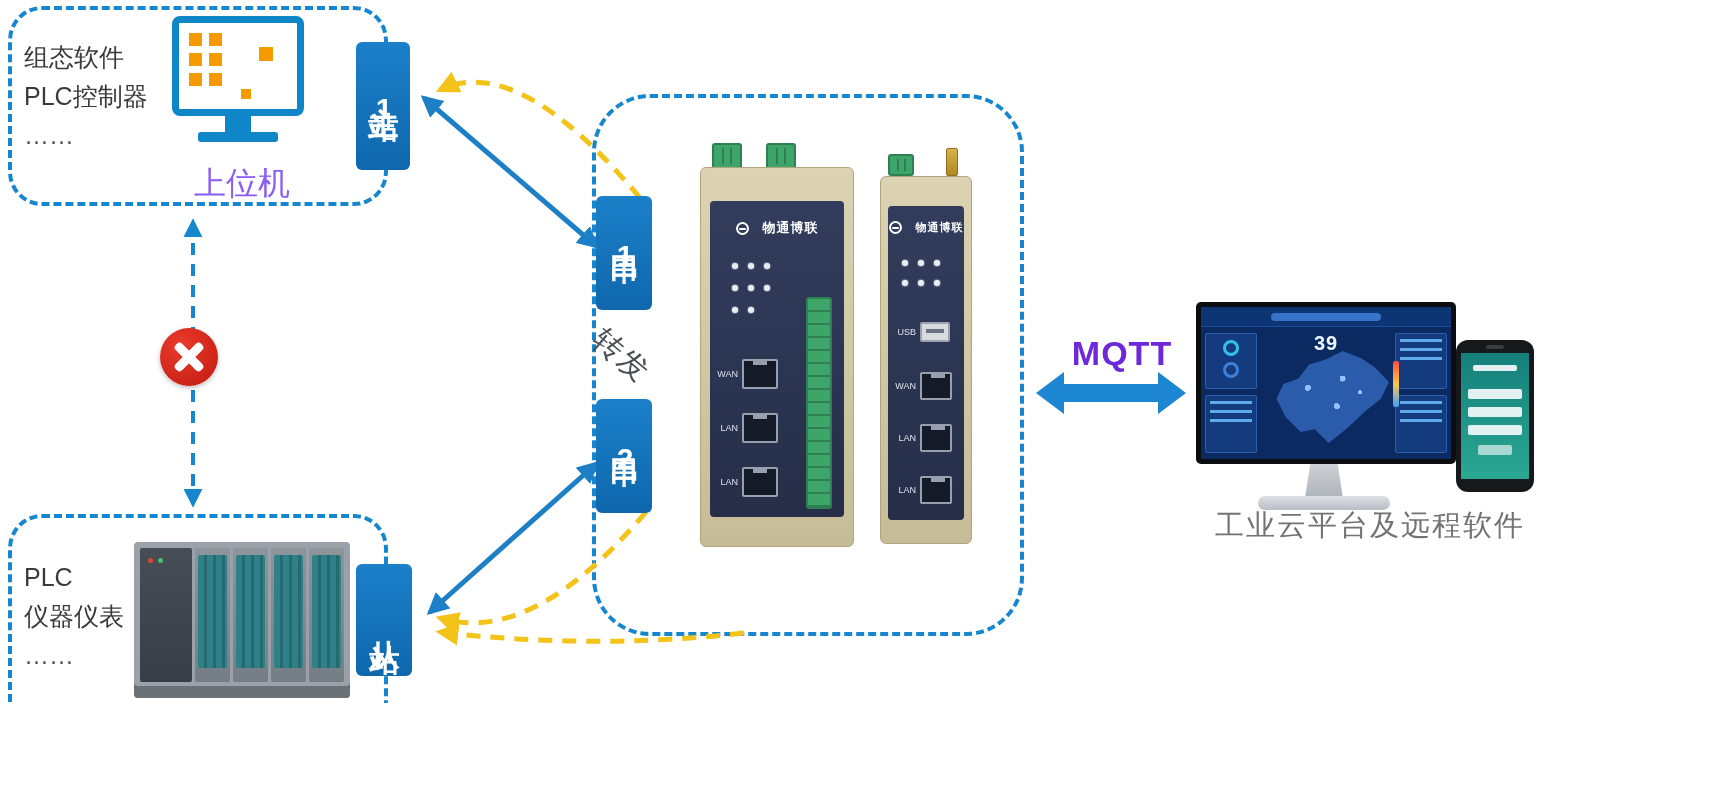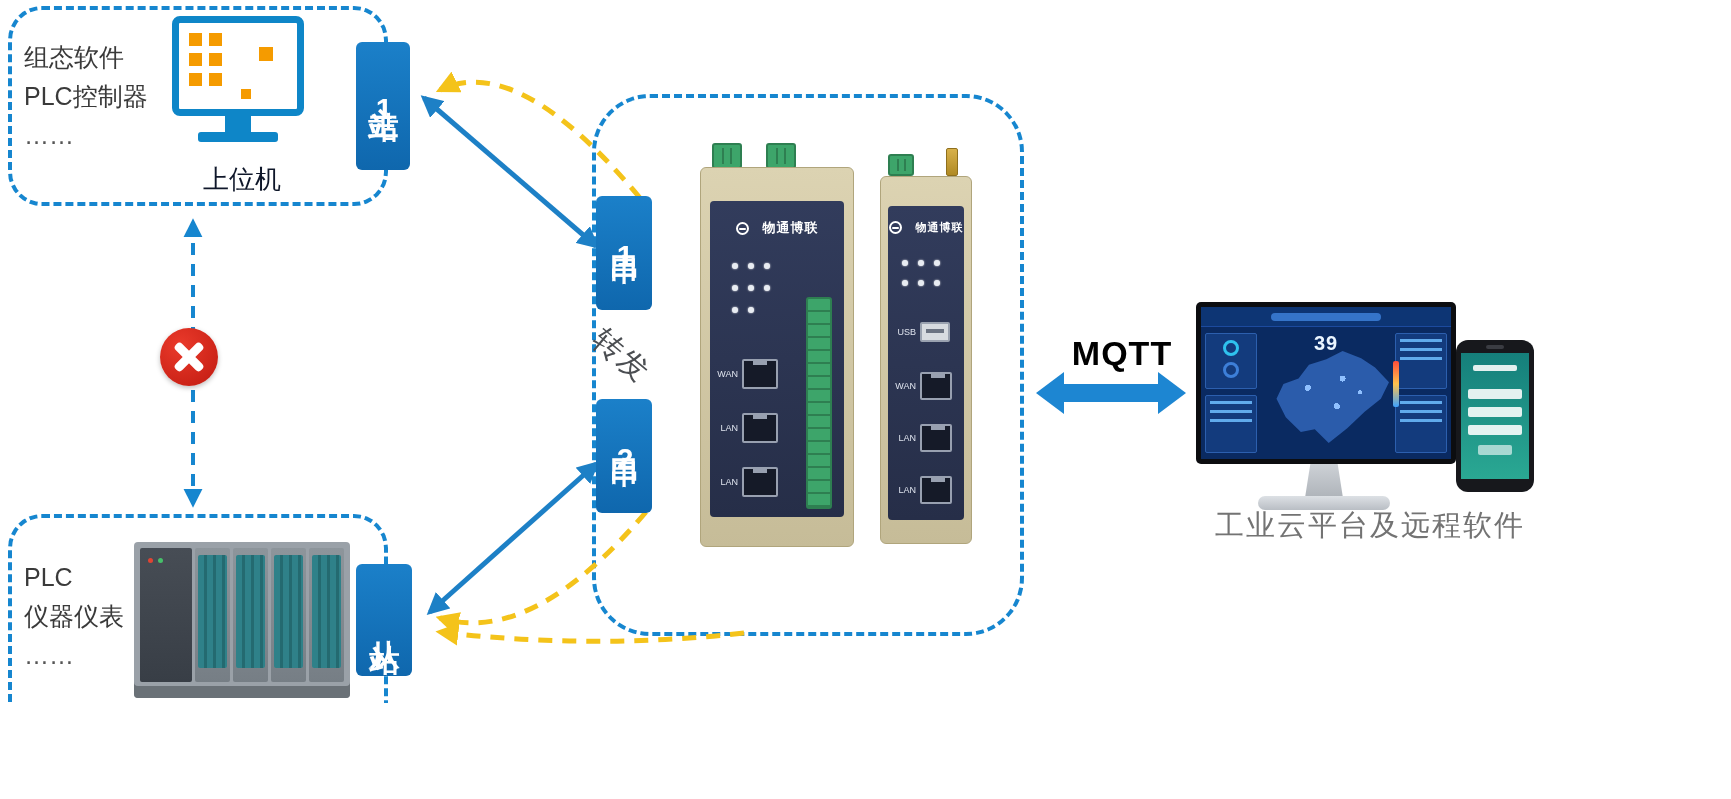--- a/index.html
+++ b/index.html
@@ -7,21 +7,21 @@
   body{font-family:"Liberation Sans","DejaVu Sans",sans-serif;color:#333}
   .canvas{position:relative;width:1731px;height:703px;background:#fff;overflow:hidden}
 
   
   .dashed-box{position:absolute;border:4px dashed #1686cf;border-radius:34px;background:transparent;z-index:1}
   .box-host{left:8px;top:6px;width:380px;height:200px}
   .box-device{left:8px;top:514px;width:380px;height:278px}
   .box-gateway{left:592px;top:94px;width:432px;height:542px;border-radius:58px}
 
   .text-col{position:absolute;font-size:25px;line-height:39px;color:#3a3a3a;font-weight:500}
-  .caption{position:absolute;font-size:26px;color:#0f172a;text-align:center;font-weight:500}
+  .caption{position:absolute;font-size:32px;color:#8b5cf6;text-align:center;font-weight:500}
 
   
   .mon-icon{position:absolute;left:160px;top:6px;width:140px;height:148px}
   .mon-screen{position:absolute;left:0;top:0;width:132px;height:100px;border:7px solid #0e86c8;border-radius:8px;background:#fff}
   .px{position:absolute;background:#f59b00}
   .mon-neck{position:absolute;left:53px;top:100px;width:26px;height:16px;background:#0e86c8}
   .mon-base{position:absolute;left:26px;top:116px;width:80px;height:10px;background:#0e86c8;border-radius:3px}
 
   
   .plc{position:absolute;left:122px;top:24px;width:216px;height:156px;background:#9aa1a8;border-radius:4px;display:flex;padding:6px 6px 16px 6px;gap:3px;box-shadow:inset 0 -12px 0 #6a7177}
@@ -65,21 +65,21 @@
   .rj45{width:36px;height:30px;background:#151a28;border:2px solid #98a0b0;border-radius:2px;position:relative}
   .rj45:before{content:"";position:absolute;left:9px;top:-2px;width:14px;height:6px;background:#98a0b0}
   .strip{position:absolute;background:repeating-linear-gradient(180deg,#3da56a 0 11px,#2e7f51 11px 13px);border:2px solid #2e7f51;border-radius:3px}
   .usb{width:30px;height:20px;background:#d7dbe0;border:2px solid #9aa2b0;border-radius:2px;position:relative}
   .usb:before{content:"";position:absolute;left:4px;top:5px;right:4px;height:4px;background:#6b7382}
 
   
   svg.overlay{position:absolute;left:0;top:0;z-index:5;pointer-events:none}
 
   
-  .mqtt-label{position:absolute;left:1052px;top:334px;width:140px;text-align:center;font-size:34px;font-weight:600;color:#000000;letter-spacing:1px;z-index:6}
+  .mqtt-label{position:absolute;left:1052px;top:334px;width:140px;text-align:center;font-size:34px;font-weight:600;color:#6d28d9;letter-spacing:1px;z-index:6}
 
   
   .cmon{position:absolute;left:1196px;top:302px;width:260px;height:162px;background:#0c0d10;border-radius:5px;padding:5px;z-index:2}
   .cscreen{position:relative;width:100%;height:100%;background:#0a2a61;overflow:hidden}
   .dash-top{position:absolute;left:0;right:0;top:0;height:20px;background:#0d3574;border-bottom:1px solid #1c4a9e}
   .dash-title{position:absolute;left:50%;top:6px;width:110px;height:8px;transform:translateX(-50%);background:#3d7fd8;border-radius:4px;opacity:.85}
   .dash-num{position:absolute;left:0;right:0;top:25px;text-align:center;font-size:20px;font-weight:700;color:#eaf5ff;letter-spacing:1px}
   .dash-panel{position:absolute;width:52px;border:1px solid #2c5fae;background:rgba(30,80,160,.45);border-radius:2px}
   .ring{width:16px;height:16px;border:3px solid #2fc2ee;border-radius:50%;margin:6px auto}
   .bars{margin:5px 4px;height:22px;background:repeating-linear-gradient(180deg,rgba(110,190,255,.85) 0 3px,transparent 3px 9px)}

